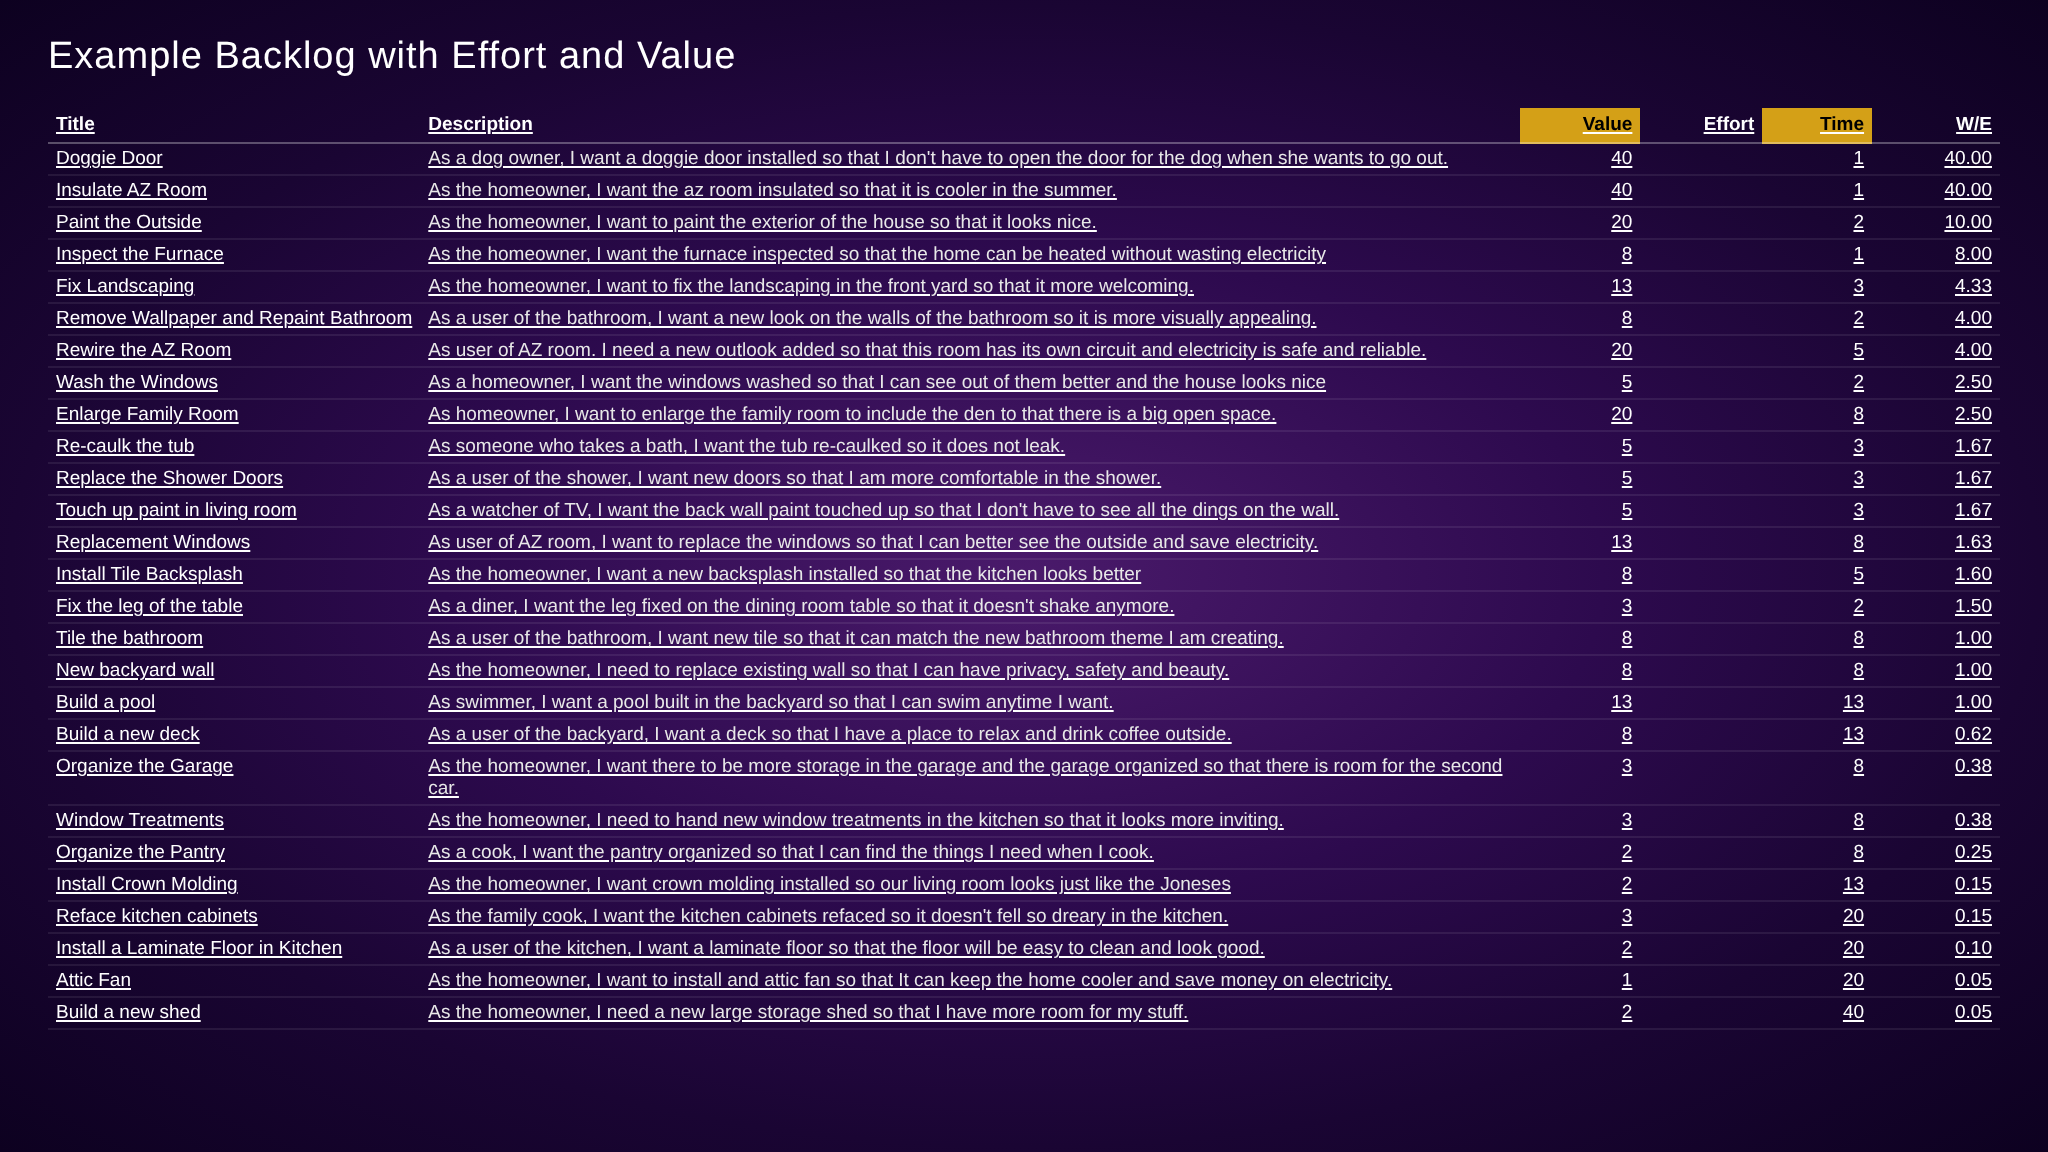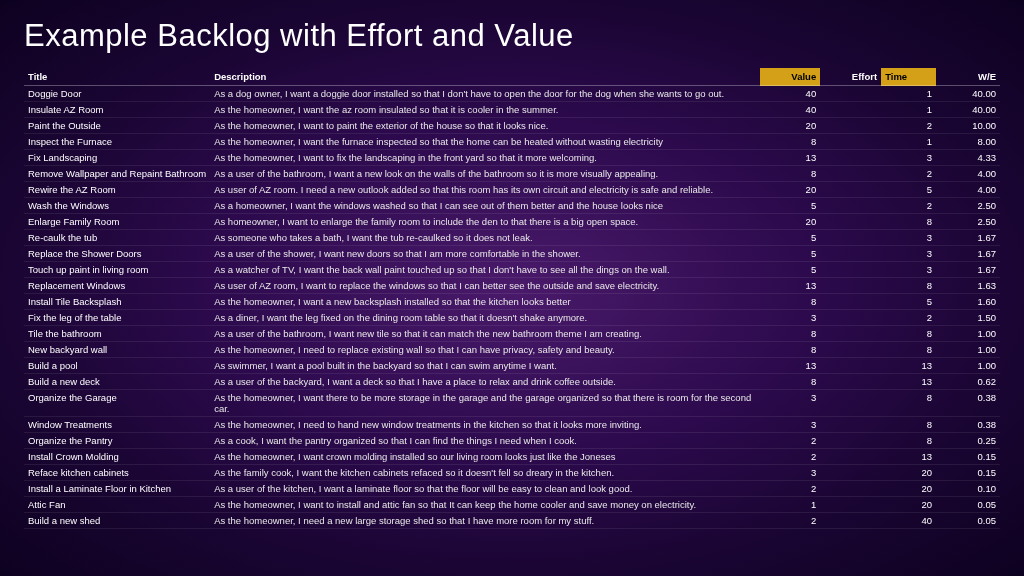--- a/index.html
+++ b/index.html
@@ -12,34 +12,35 @@
       overflow: hidden;
     }
     .page-container {
       width: 1024px;
       height: 576px;
       padding: 18px 24px 10px 24px;
       display: flex;
       flex-direction: column;
     }
     .title {
-      font-size: 31px;
+      font-size: 19px;
       font-weight: 300;
       color: #ffffff;
       margin-bottom: 14px;
       letter-spacing: 0.5px;
     }
     .table-wrapper {
       flex: 1;
       overflow: hidden;
     }
     table {
       width: 100%;
       border-collapse: collapse;
       font-size: 9.5px;
+      text-decoration: underline;
     }
     thead tr {
       border-bottom: 1px solid rgba(255,255,255,0.3);
     }
     thead th {
       text-align: left;
       padding: 3px 4px;
       font-weight: 600;
       color: #ffffff;
       white-space: nowrap;
@@ -49,20 +50,21 @@
     }
     thead th.value-col {
       background-color: #d4a017;
       color: #000;
       text-align: right;
       padding: 2px 4px;
     }
     thead th.time-col {
       background-color: #d4a017;
       color: #000;
+      text-align: right;
       padding: 2px 4px;
     }
     thead th.we-col {
       text-align: right;
       padding-left: 13px;
     }
     tbody tr {
       border-bottom: 1px solid rgba(255,255,255,0.08);
     }
     tbody td {

